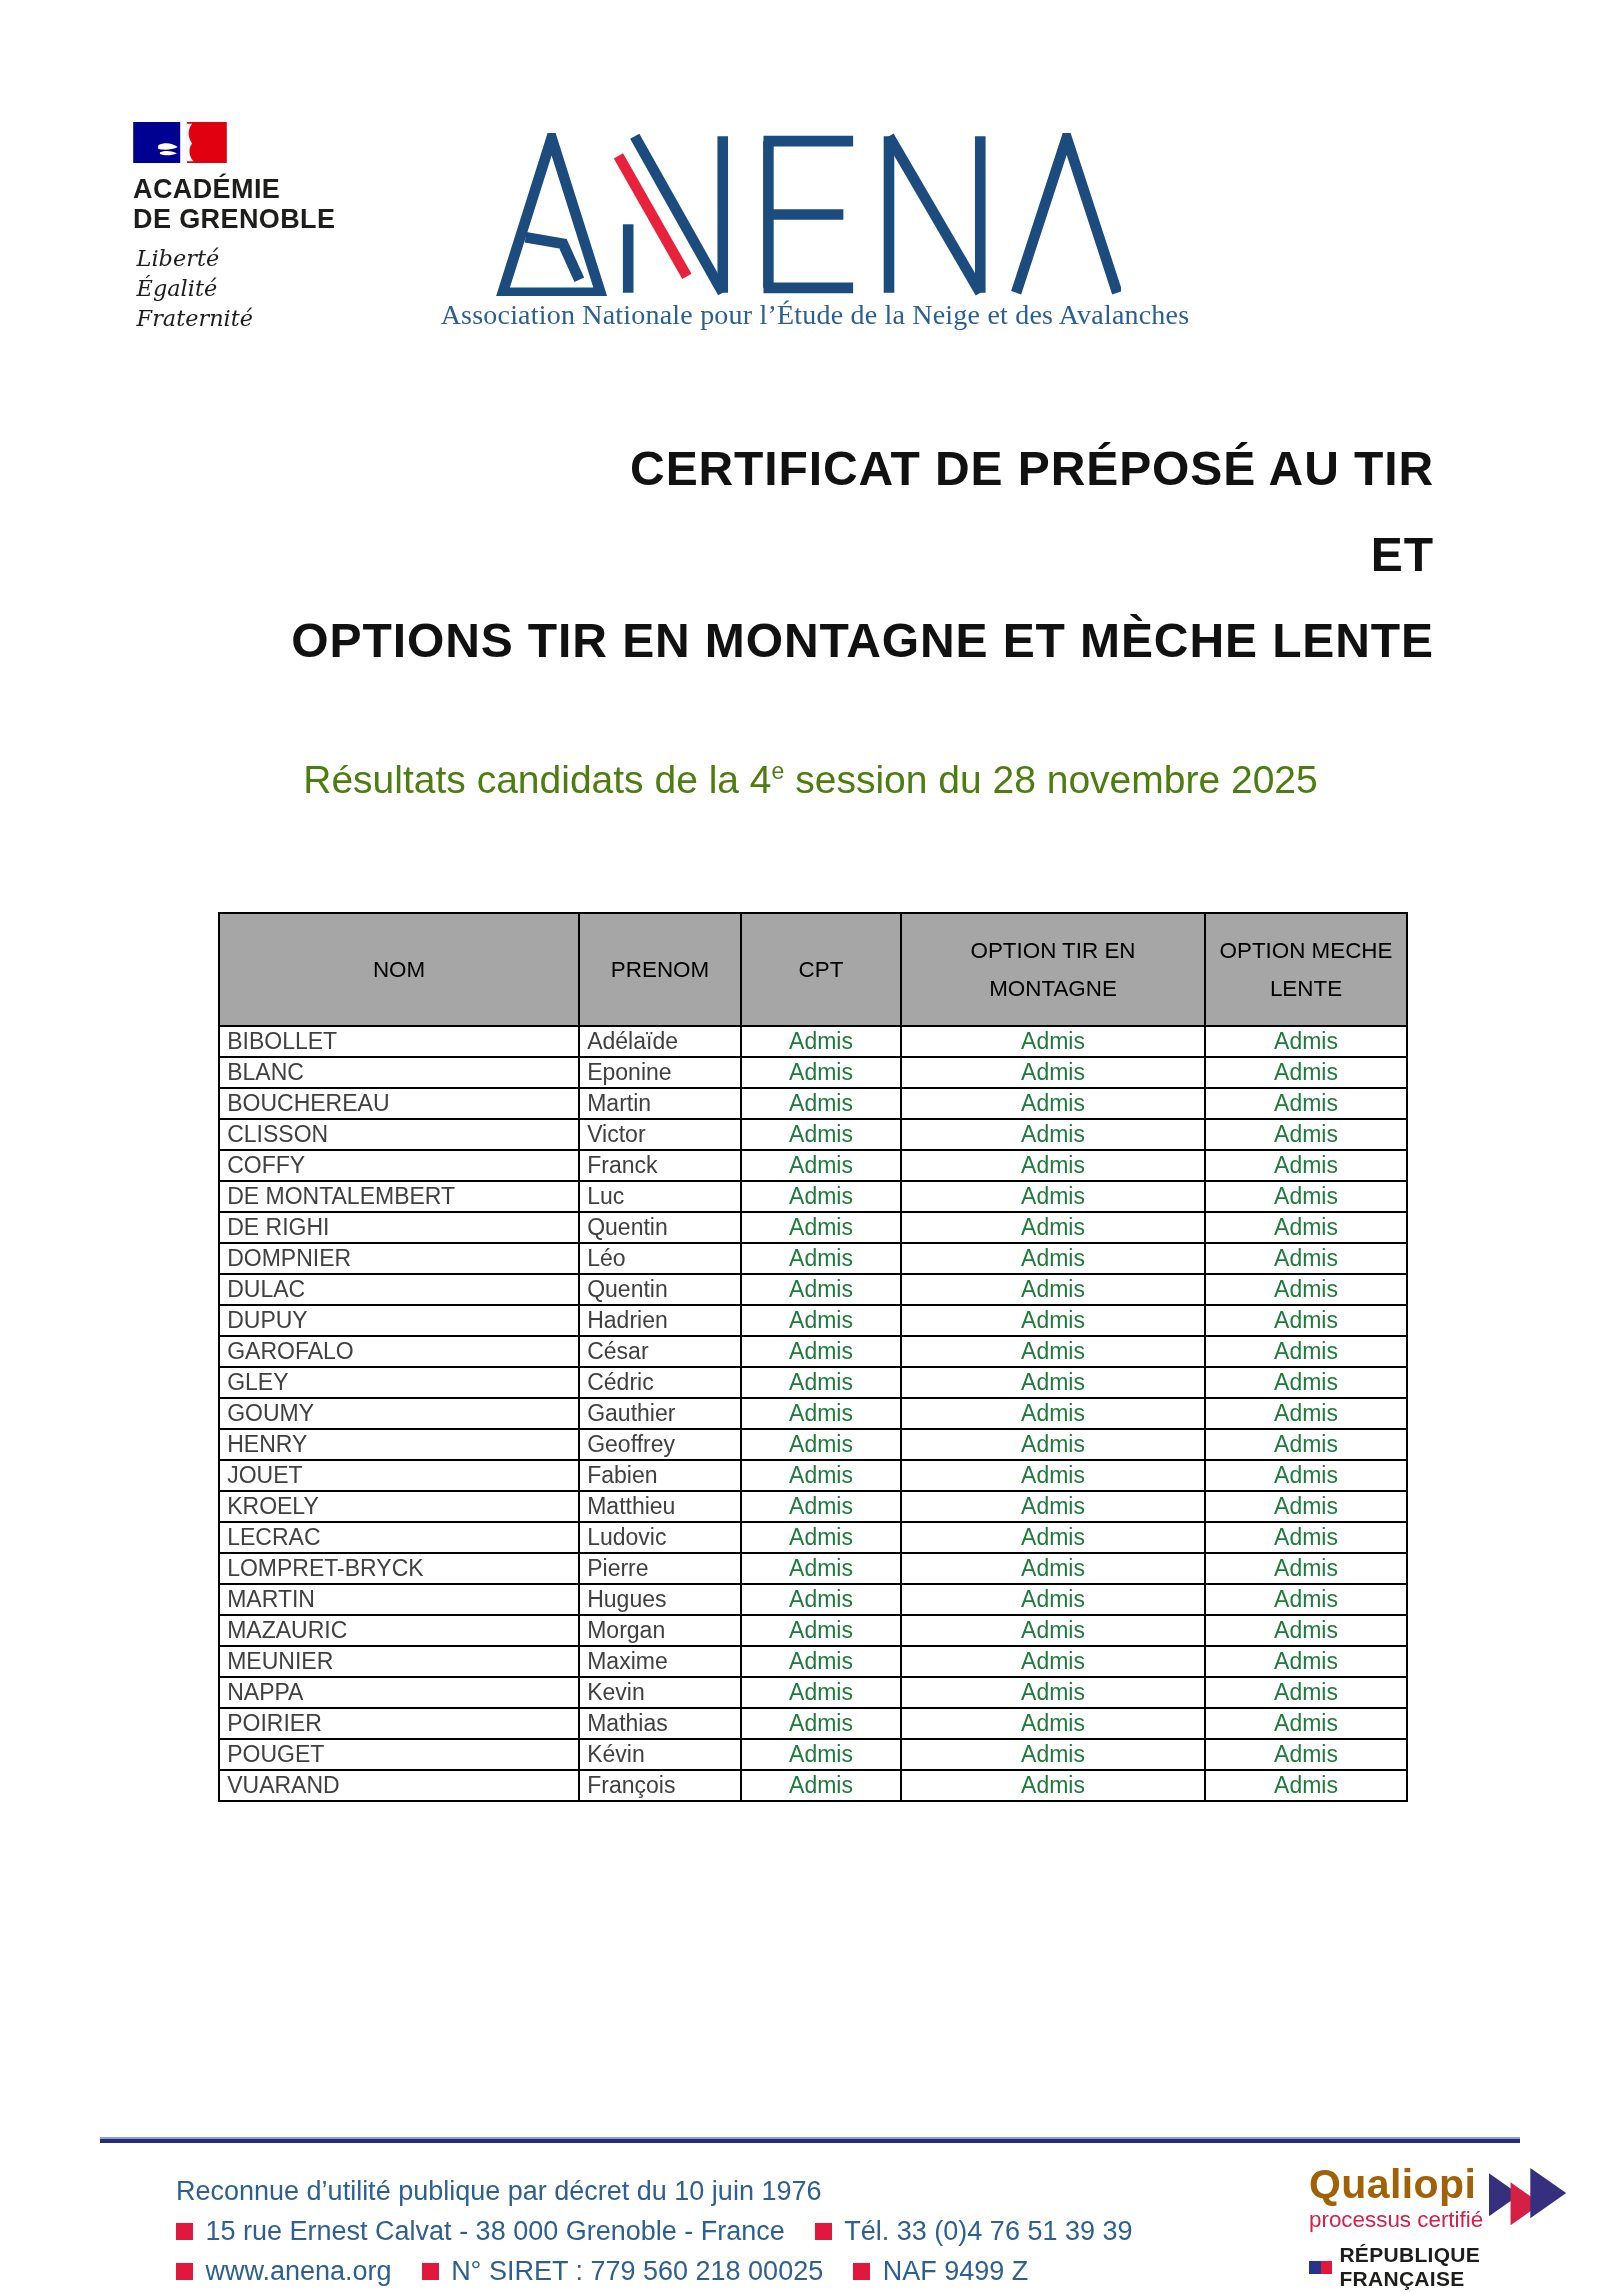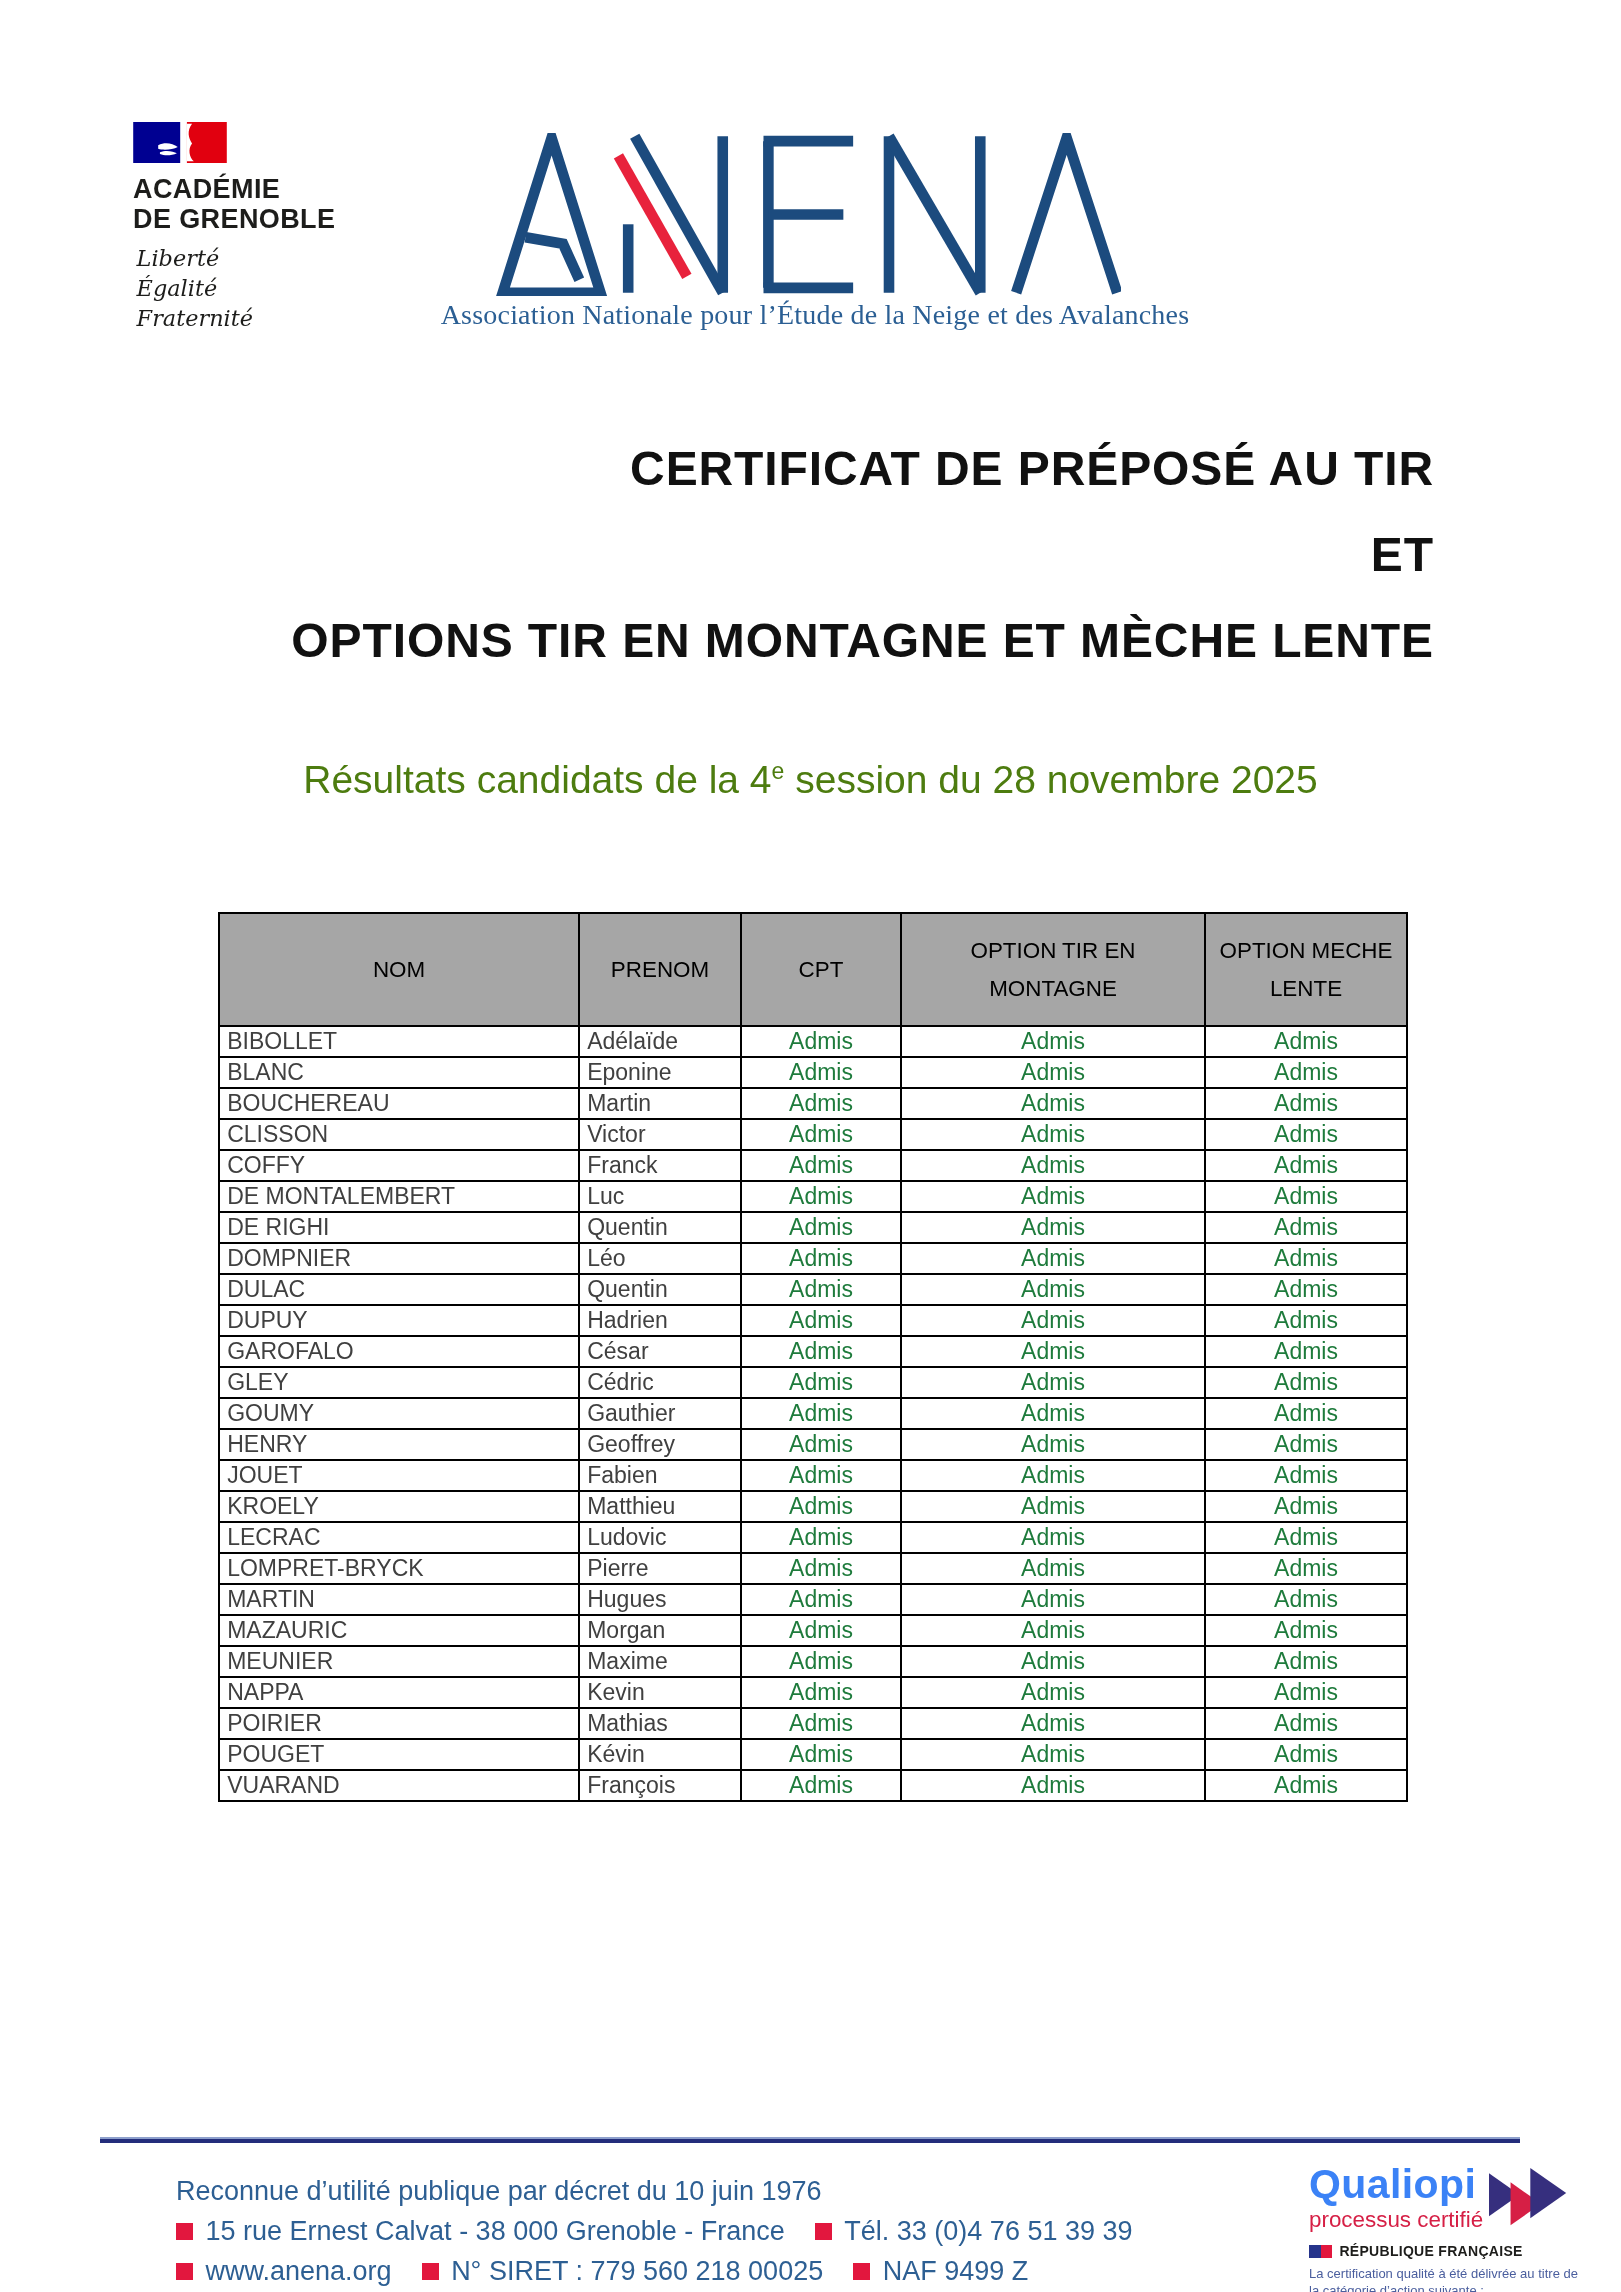--- a/index.html
+++ b/index.html
@@ -49,29 +49,29 @@
   .footer-rule { left:100px; top:2137px; width:1420px; height:6.3px;
     background:linear-gradient(#8ea0cc 0 1.8px, #232d7b 1.8px 100%); }
   .footer-text { left:176px; top:2171px; width:1119px; color:#2d5f93; font-size:27px; }
   .footer-row { display:flex; align-items:center; height:40px; }
   .bullet { display:inline-block; width:17px; height:17px; background:#e2173e; margin-right:12.5px; flex:0 0 auto; }
   .seg { margin-right:30px; white-space:nowrap; }
 
   
   .qualiopi { left:1309px; top:2164px; width:300px; }
   .q-brandrow { display:flex; align-items:flex-start; }
-  .q-name { font-weight:bold; font-size:41px; color:#3b82f6; letter-spacing:0.4px; line-height:41px; }
+  .q-name { font-weight:bold; font-size:41px; color:#a16207; letter-spacing:0.4px; line-height:41px; }
   .q-tag { color:#d61f45; font-size:22.4px; margin-top:1.8px; }
   .q-arrows { margin-left:5.4px; margin-top:1.8px; }
   .q-rf { display:flex; align-items:center; margin-top:10.7px; }
   .q-flag { display:inline-flex; margin-right:7.2px; }
   .q-flag i { width:11.6px; height:13.4px; display:inline-block; }
   .q-flag .b { background:#26348b; }
   .q-flag .r { background:#e2173e; }
-  .q-rf-label { font-weight:bold; font-size:14px; color:#1d1d1b; letter-spacing:0.3px; }
+  .q-rf-label { font-weight:bold; font-size:21px; color:#1d1d1b; letter-spacing:0.3px; }
   .q-cert { margin-top:5.4px; color:#4a5e9e; font-size:13px; line-height:17px; text-align:justify; width:269px; }
 </style>
 </head>
 <body>
 
 <div class="abs academie">
   <svg class="acad-flag" viewBox="0 0 105 46" xmlns="http://www.w3.org/2000/svg" aria-hidden="true">
     <rect x="0" y="0" width="53" height="46" fill="#000091"></rect>
     <rect x="60" y="0" width="45" height="46" fill="#e1000f"></rect>
     <rect x="53" y="0" width="7" height="46" fill="#ffffff"></rect>

